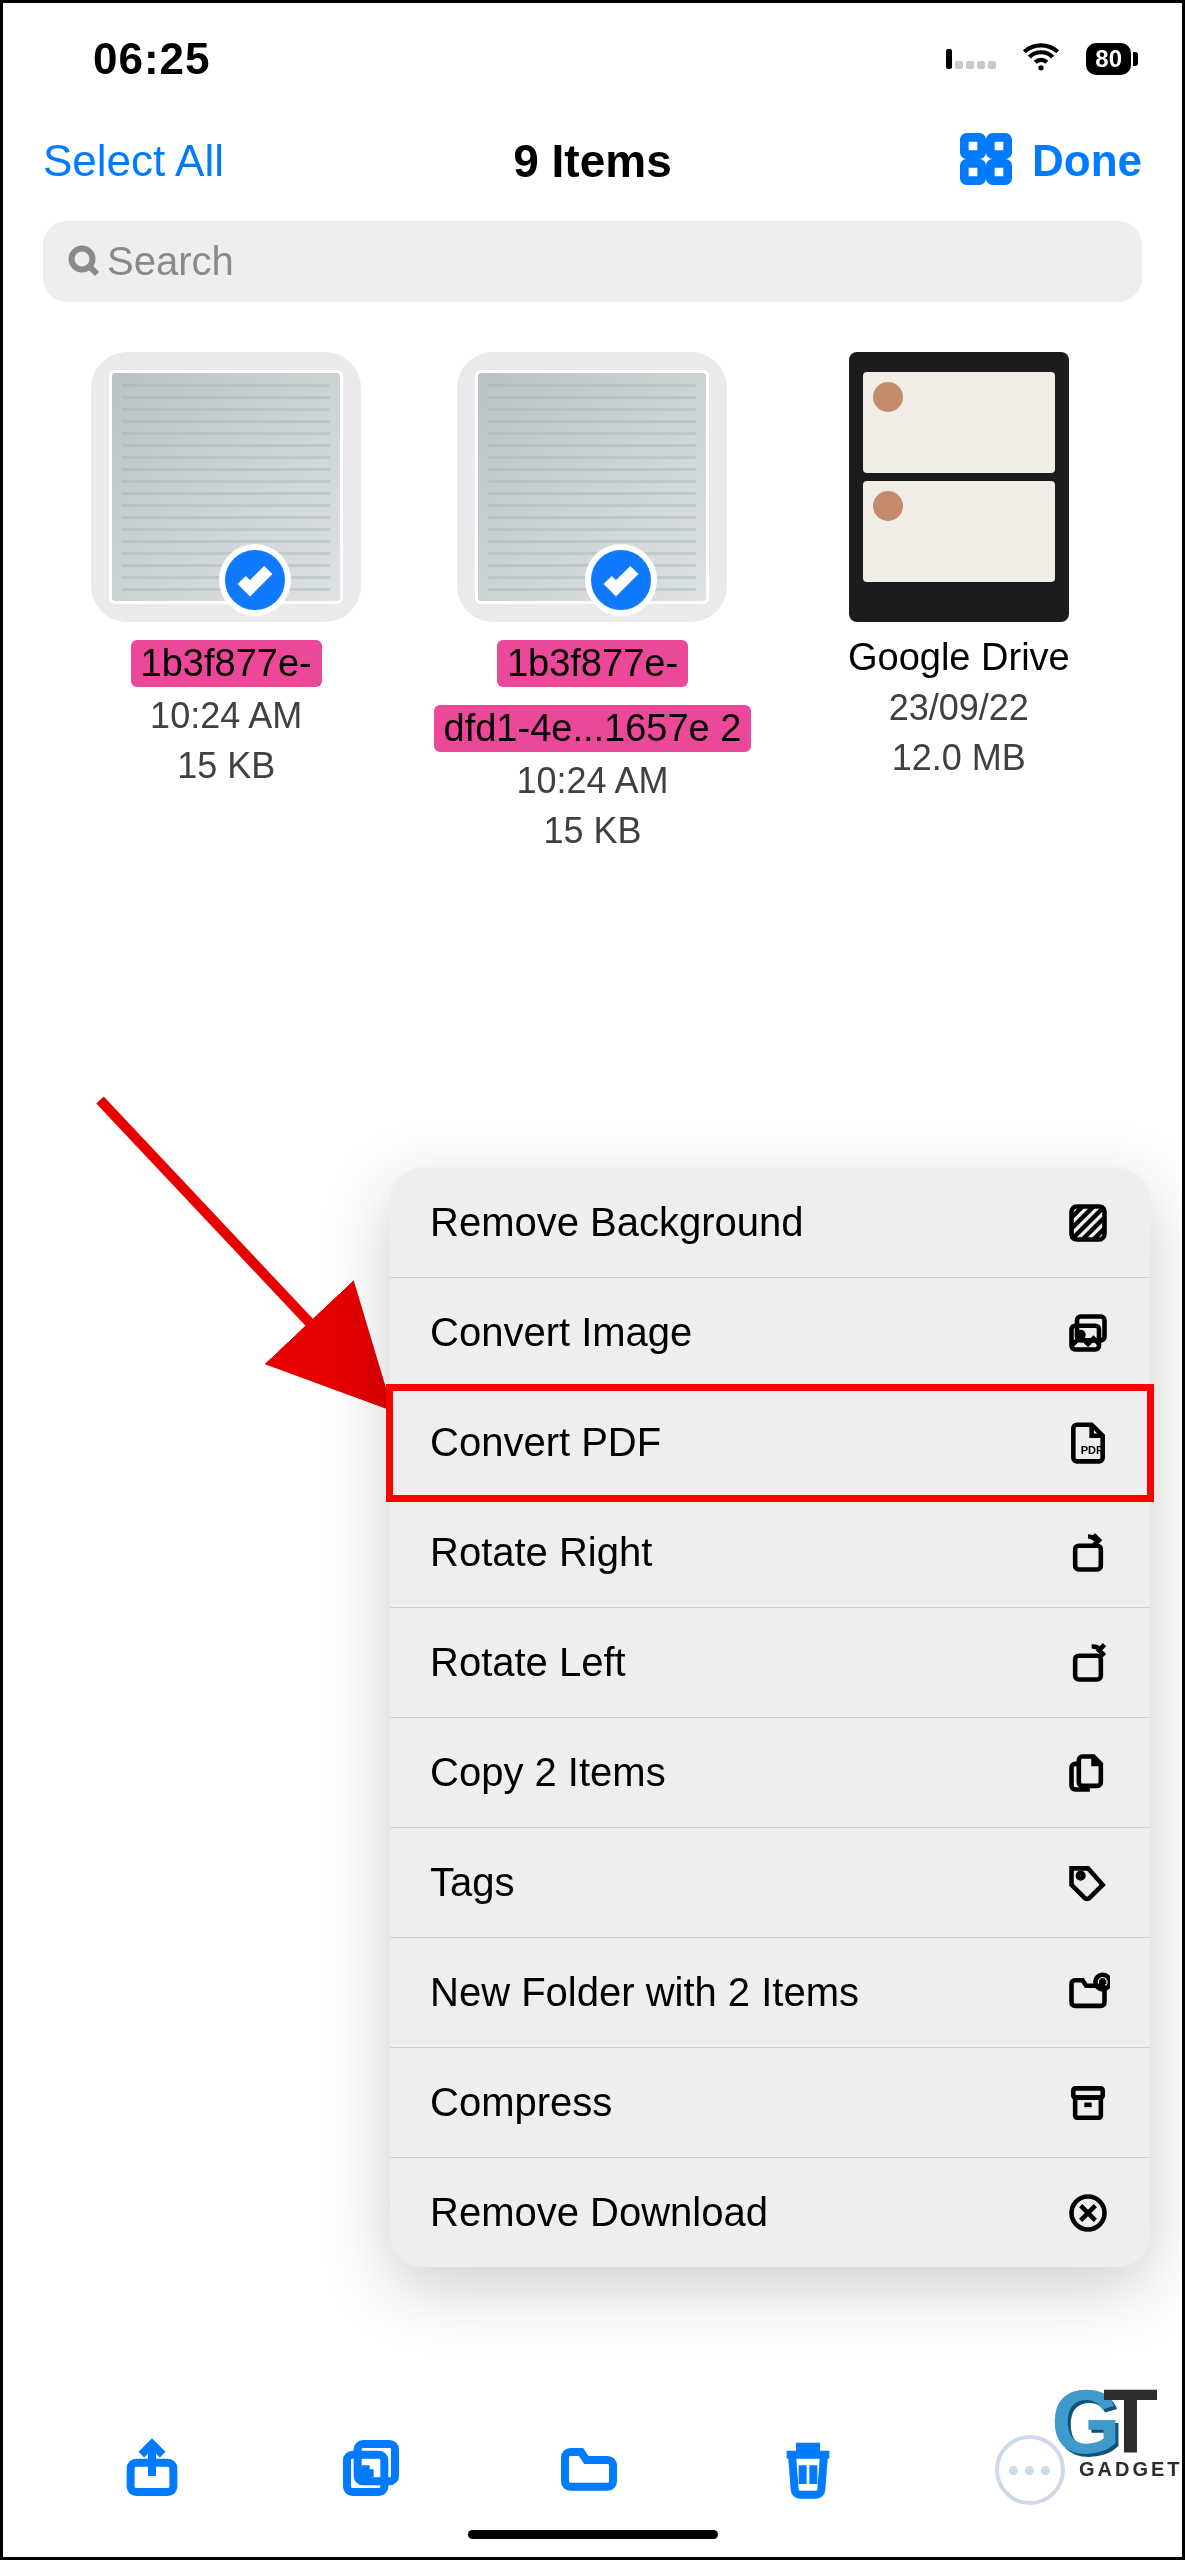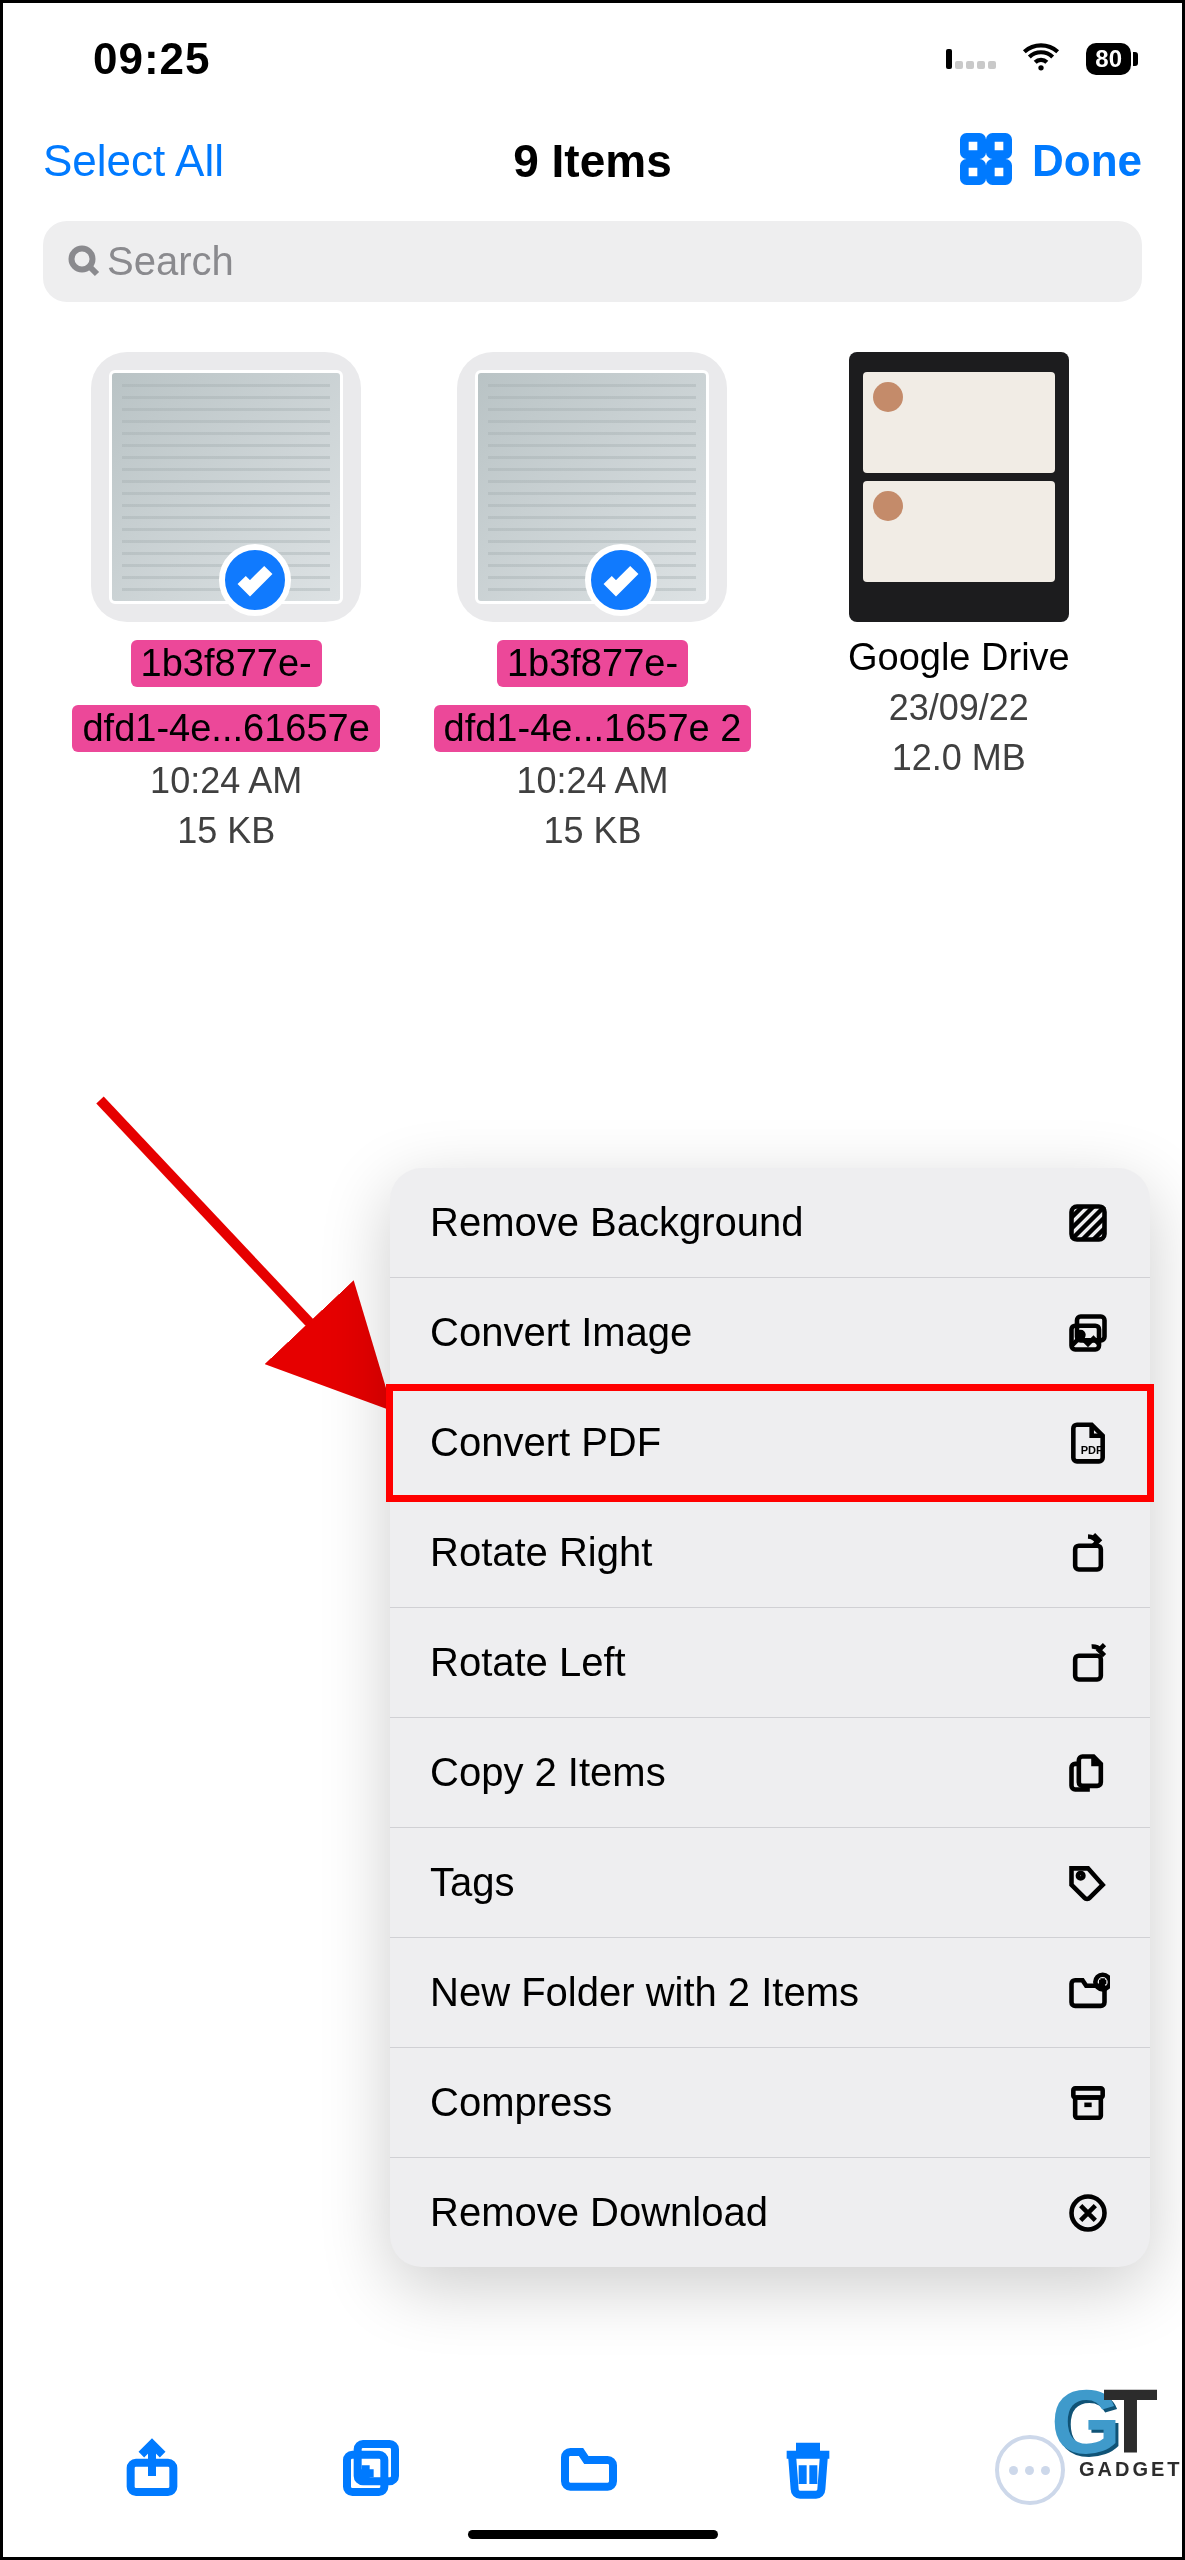--- a/index.html
+++ b/index.html
@@ -104,21 +104,21 @@
   
   .watermark{ position:absolute; right:6px; bottom:60px; opacity:.95; font-family: Arial, sans-serif;}
   .wm-g{ display:inline-block; font-size:90px; font-weight:900; color:#3595c9; text-shadow:3px 3px 0 #044a6f; position:relative;}
   .wm-t{ display:inline-block; font-size:90px; font-weight:900; color:#212121; position:relative; left:-18px;}
   .wm-sub{ font-size:20px; letter-spacing:3px; color:#222; font-weight:700; position:relative; top:-16px; left:28px;}
 </style>
 </head>
 <body>
 
 <div class="status-bar">
-  <div class="status-time">09:25</div>
+  <div class="status-time">06:25</div>
   <div class="status-right">
     <div class="signal-dots">
       <span class="on"></span>
         <span></span>
         <span></span>
         <span></span>
         <span></span>
     </div>
     <span class="wifi-icon">
       <svg viewBox="0 0 24 24">
@@ -163,21 +163,20 @@
   <div class="file">
     <div class="thumb-wrap">
       <div class="thumb-photo"></div>
       <div class="check">
           <svg viewBox="0 0 24 24">
             <path d="m4 12 5 5 11-11"></path>
           </svg>
         </div>
     </div>
     <div><span class="file-name-hl">1b3f877e-</span></div>
-    <div><span class="file-name-hl">dfd1-4e...61657e</span></div>
     <div class="file-sub">10:24 AM</div>
     <div class="file-sub">15 KB</div>
   </div>
   <div class="file">
     <div class="thumb-wrap">
       <div class="thumb-photo"></div>
       <div class="check">
           <svg viewBox="0 0 24 24">
             <path d="m4 12 5 5 11-11"></path>
           </svg>

